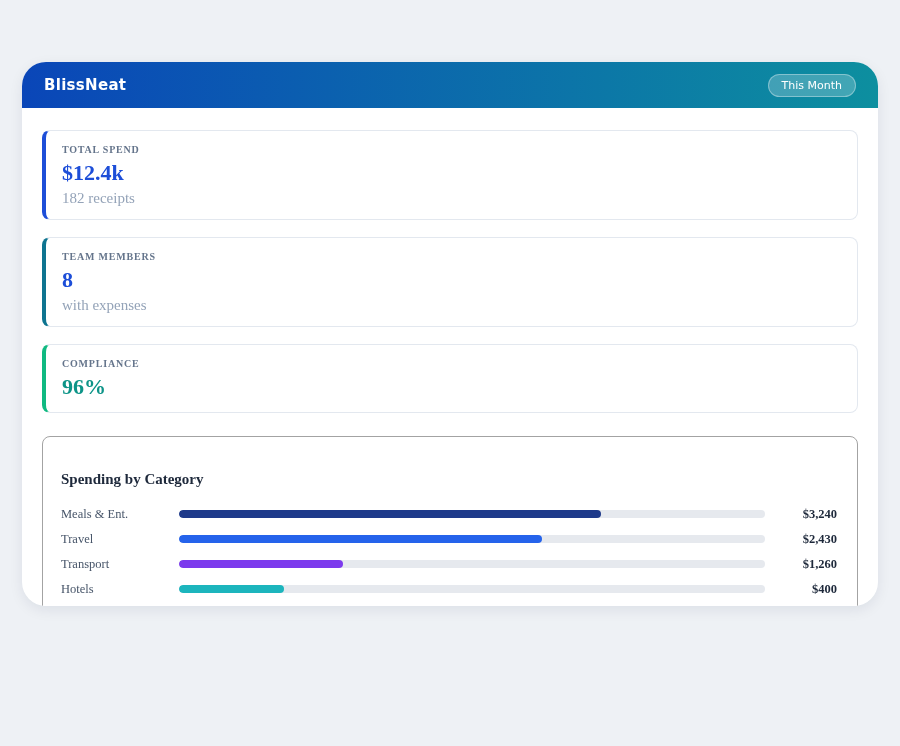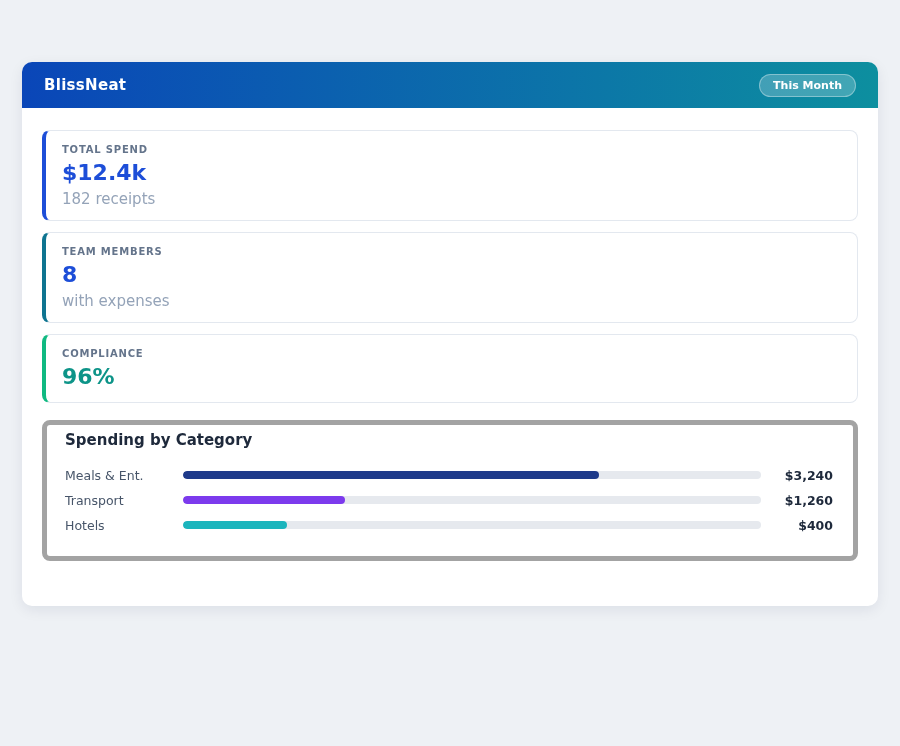--- a/index.html
+++ b/index.html
@@ -6,21 +6,21 @@
   html, body {
     width: 900px; height: 746px;
     font-family: "DejaVu Sans", "Liberation Sans", sans-serif;
     background: #eef1f5;
   }
   .app-container {
     position: absolute;
     left: 22px; top: 62px;
     width: 856px; height: 544px;
     background: #ffffff;
-    border-radius: 10px;
+    border-radius: 24px;
     box-shadow: 0 4px 14px rgba(15, 30, 60, 0.08);
     overflow: hidden;
   }
   .app-header {
     height: 46px;
     display: flex;
     align-items: center;
     justify-content: space-between;
     padding: 0 22px;
   }
@@ -28,30 +28,31 @@
     color: #ffffff;
     font-size: 15px;
     font-weight: bold;
     letter-spacing: 0.3px;
   }
   .period-badge {
     background: rgba(255,255,255,0.22);
     border: 1px solid rgba(255,255,255,0.35);
     color: #ffffff;
     font-size: 11px;
-    font-weight: bold;
+    font-weight: normal;
     padding: 4px 13px;
     border-radius: 999px;
     cursor: pointer;
   }
   .content {
     padding: 22px 20px 20px 20px;
     display: flex;
     flex-direction: column;
-    gap: 11px;
+    gap: 17px;
+    font-family: Liberation Serif, serif;
   }
   .stat-card {
     background: #ffffff;
     border: 1px solid #e3e8ef;
     border-left: 4px solid #1d4ed8;
     border-radius: 8px;
     padding: 13px 16px 12px 16px;
   }
   .stat-label {
     font-size: 10px;
@@ -67,23 +68,23 @@
     color: #1d4ed8;
     line-height: 1.1;
   }
   .stat-subtext {
     font-size: 15px;
     color: #94a3b8;
     margin-top: 5px;
   }
   .category-card {
     background: #ffffff;
-    border: 5px solid #a3a3a3;
+    border: 1px solid #a3a3a3;
     border-radius: 8px;
-    padding: 6px 20px 18px 16px;
+    padding: 34px 20px 18px 16px;
     margin-top: 6px;
   }
   .category-title {
     font-size: 15px;
     font-weight: bold;
     color: #1e293b;
     margin-bottom: 14px;
     padding-left: 2px;
   }
   .category-row {
@@ -154,20 +155,27 @@
       <div class="category-title">Spending by Category</div>
 
       <div class="category-row">
         <div class="category-label">Meals &amp; Ent.</div>
         <div class="bar-track" style="background: rgb(230, 233, 238);">
             <div class="bar-fill" style="width: 72%; background: rgb(30, 58, 138);"></div>
           </div>
         <div class="category-value">$3,240</div>
       </div>
 
+      <div class="category-row">
+        <div class="category-label">Travel</div>
+        <div class="bar-track" style="background: rgb(230, 233, 238);">
+            <div class="bar-fill" style="width: 62%; background: rgb(37, 99, 235);"></div>
+          </div>
+        <div class="category-value">$2,430</div>
+      </div>
 
 
       <div class="category-row">
         <div class="category-label">Transport</div>
         <div class="bar-track" style="background: rgb(230, 233, 238);">
             <div class="bar-fill" style="width: 28%; background: rgb(124, 58, 237);"></div>
           </div>
         <div class="category-value">$1,260</div>
       </div>
 

